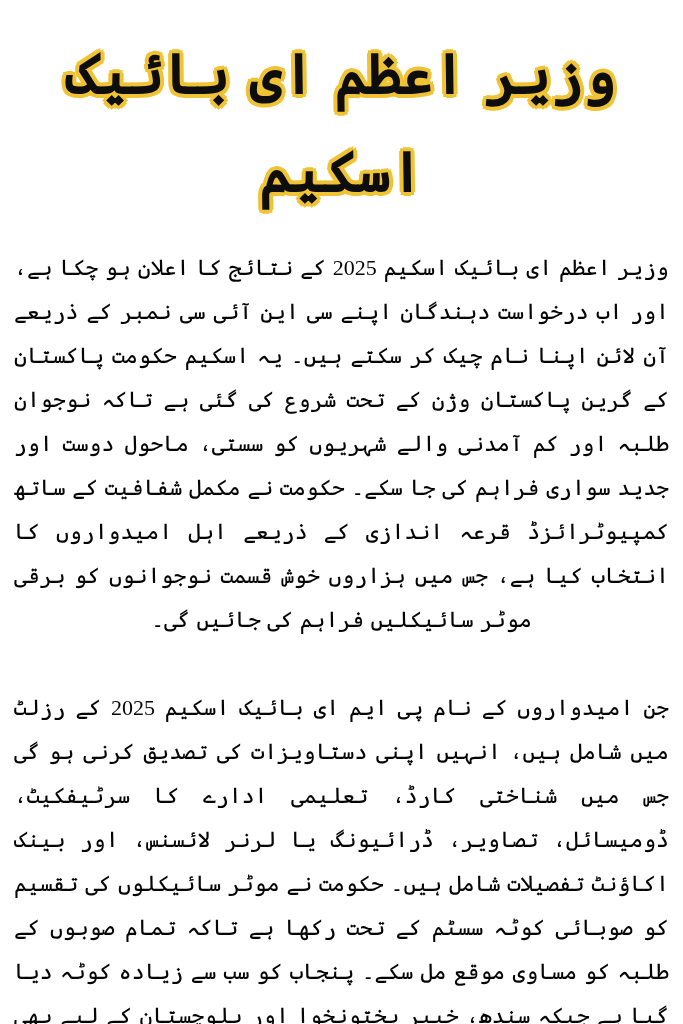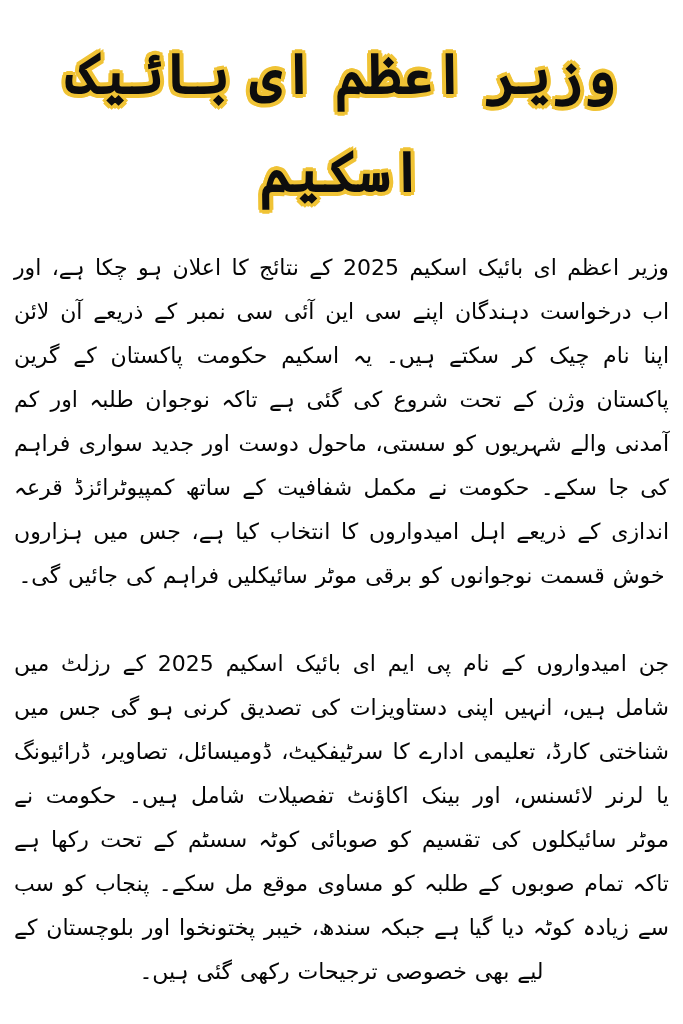--- a/index.html
+++ b/index.html
@@ -45,20 +45,21 @@
   .para {
     direction: rtl;
     unicode-bidi: embed;
     text-align: justify;
     text-align-last: center;
     font-size: 22px;
     line-height: 2.0;
     color: #050505;
     margin-bottom: 44px;
     word-spacing: 1px;
+    font-family: Liberation Serif, serif;
   }
 
   .para:last-child { margin-bottom: 0; }
 </style>
 </head>
 <body style="background: rgb(255, 255, 255);">
 
 <div class="page">
 
   <h1 class="title">وزیر اعظم ای بائیک اسکیم</h1>

